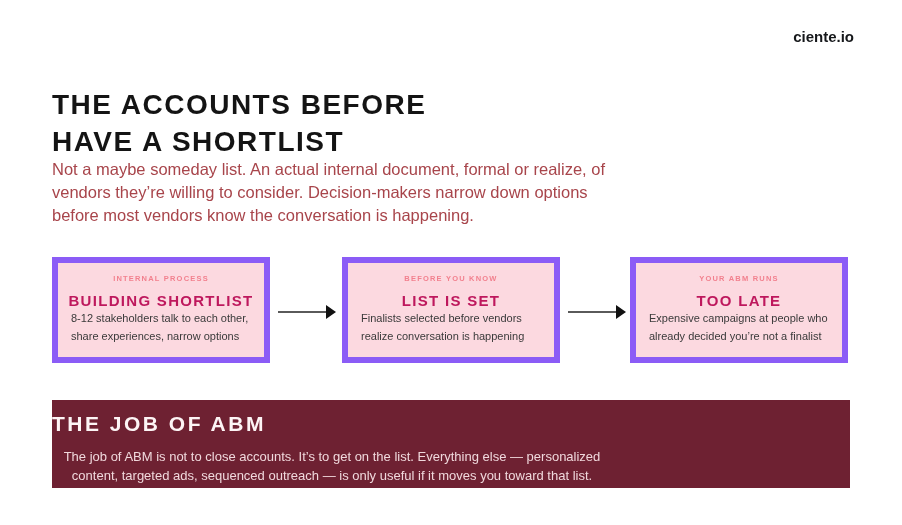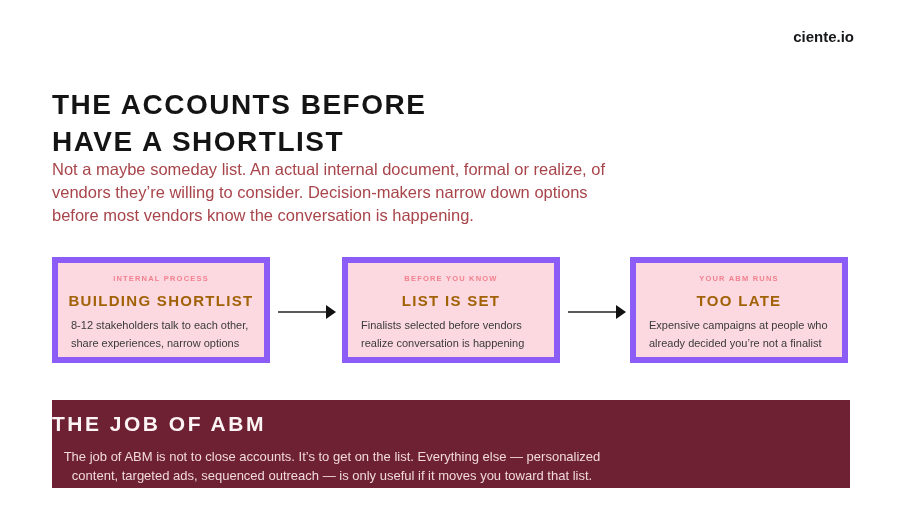--- a/index.html
+++ b/index.html
@@ -86,22 +86,21 @@
     font-weight: 700;
     letter-spacing: 1.2px;
     color: #f2808e;
     text-transform: uppercase;
     margin-bottom: 9px;
   }
   .step-title {
     font-size: 15px;
     font-weight: 800;
     letter-spacing: 1.3px;
-    color: #a16207;
-    margin-bottom: 7px;
+    color: #be185d;
     white-space: nowrap;
   }
   .step-body {
     font-size: 11px;
     line-height: 18px;
     color: #3a3a3a;
     max-width: 180px;
   }
 
   .flow-arrow {

